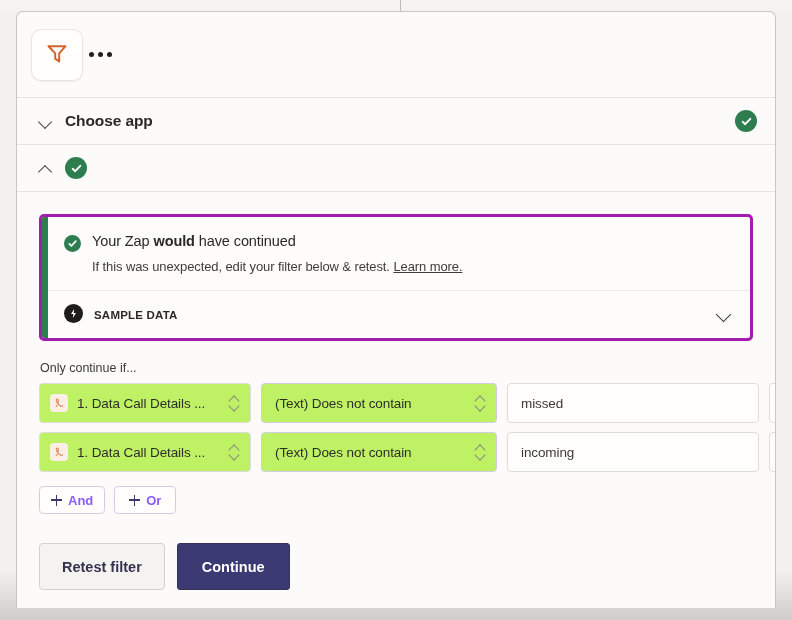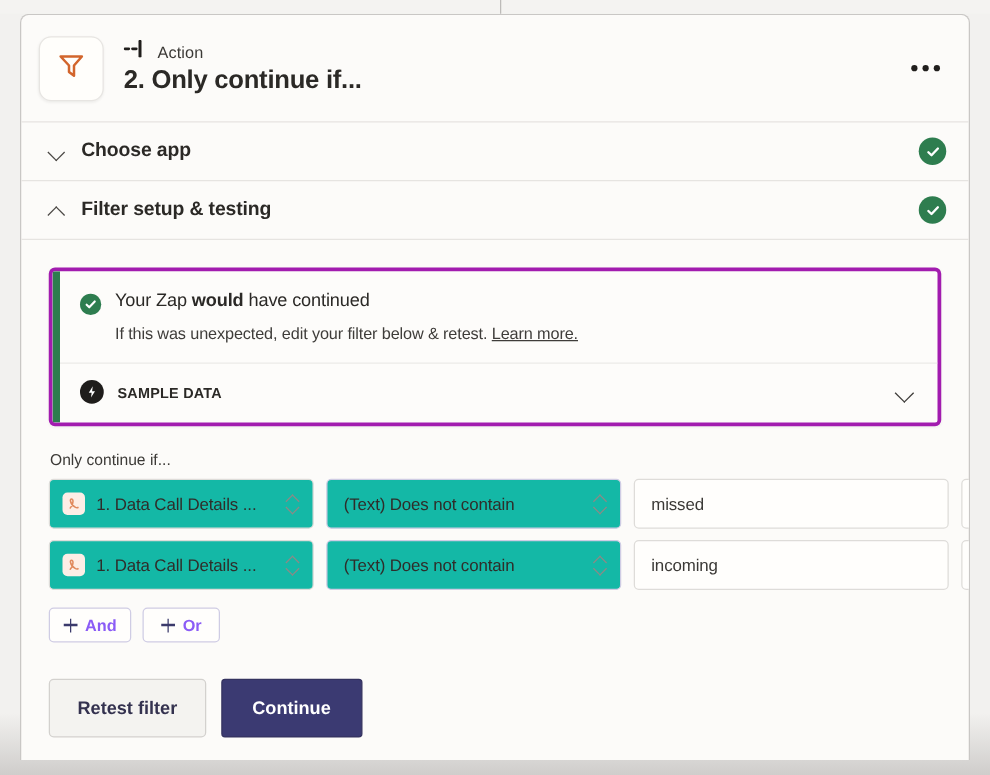--- a/index.html
+++ b/index.html
@@ -165,21 +165,21 @@
     font-size: 12.5px; color: #3c3a37;
     margin: 20px 0 8px 1px;
   }
 
   
   .filter-row { display: flex; align-items: center; gap: 10px; margin-bottom: 9px; }
   .fld {
     height: 40px;
     border: 1px solid #dedcd9;
     border-radius: 4px;
-    background: #14b8a6;
+    background: #bef264;
     display: flex; align-items: center;
     padding: 0 9px 0 10px;
     cursor: pointer;
   }
   .fld.field  { width: 212px; flex: 0 0 auto; }
   .fld.cond   { width: 236px; flex: 0 0 auto; border-color: #cfcce4; padding-left: 13px; }
   .fld.value  { width: 252px; flex: 0 0 auto; padding-left: 13px; background: #fffefc; }
   .fld-icon {
     width: 18px; height: 18px; border-radius: 4px;
     background: #fdeee6;
@@ -262,54 +262,40 @@
 
   <div class="card">
 
     <div class="card-header">
       <div class="app-tile">
         <span>
           <svg width="26" height="26" viewBox="0 0 26 26">
             <path d="M4.5 6.2 H21.5 L15.2 13.4 V21.5 L11.2 18.6 V13.4 Z" fill="none" stroke="#d2652c" stroke-width="2" stroke-linejoin="round" stroke-linecap="round"></path>
           </svg>
         </span>
-      </div>
-      <div class="header-text">
-        <div class="kicker">
-          <span>
-            <svg width="20" height="14" viewBox="0 0 20 14">
-              <line x1="1" y1="7" x2="4" y2="7" stroke="#201e1c" stroke-width="2.2" stroke-linecap="round"></line>
-              <line x1="7" y1="7" x2="10" y2="7" stroke="#201e1c" stroke-width="2.2" stroke-linecap="round"></line>
-              <line x1="13" y1="1" x2="13" y2="13" stroke="#201e1c" stroke-width="2.4" stroke-linecap="round"></line>
-            </svg>
-          </span>
-          <span class="kicker-label">Action</span>
-        </div>
-        <div class="step-title">2. Only continue if...</div>
       </div>
       <div class="ellipsis-btn">
         <i></i>
         <i></i>
         <i></i>
       </div>
     </div>
 
     <div class="acc-row">
       <span class="chev"></span>
       <span class="acc-title">Choose app</span>
       <span class="check-circle">
         <svg width="13" height="13" viewBox="0 0 13 13">
           <path d="M2.7 6.8 L5.2 9.2 L10.3 3.8" fill="none" stroke="#ffffff" stroke-width="1.9" stroke-linecap="round" stroke-linejoin="round"></path>
         </svg>
       </span>
     </div>
 
     <div class="acc-row">
       <span class="chev up"></span>
-      <span class="acc-title">Filter setup &amp; testing</span>
       <span class="check-circle">
         <svg width="13" height="13" viewBox="0 0 13 13">
           <path d="M2.7 6.8 L5.2 9.2 L10.3 3.8" fill="none" stroke="#ffffff" stroke-width="1.9" stroke-linecap="round" stroke-linejoin="round"></path>
         </svg>
       </span>
     </div>
 
     <div class="card-body">
 
       <div class="banner">

